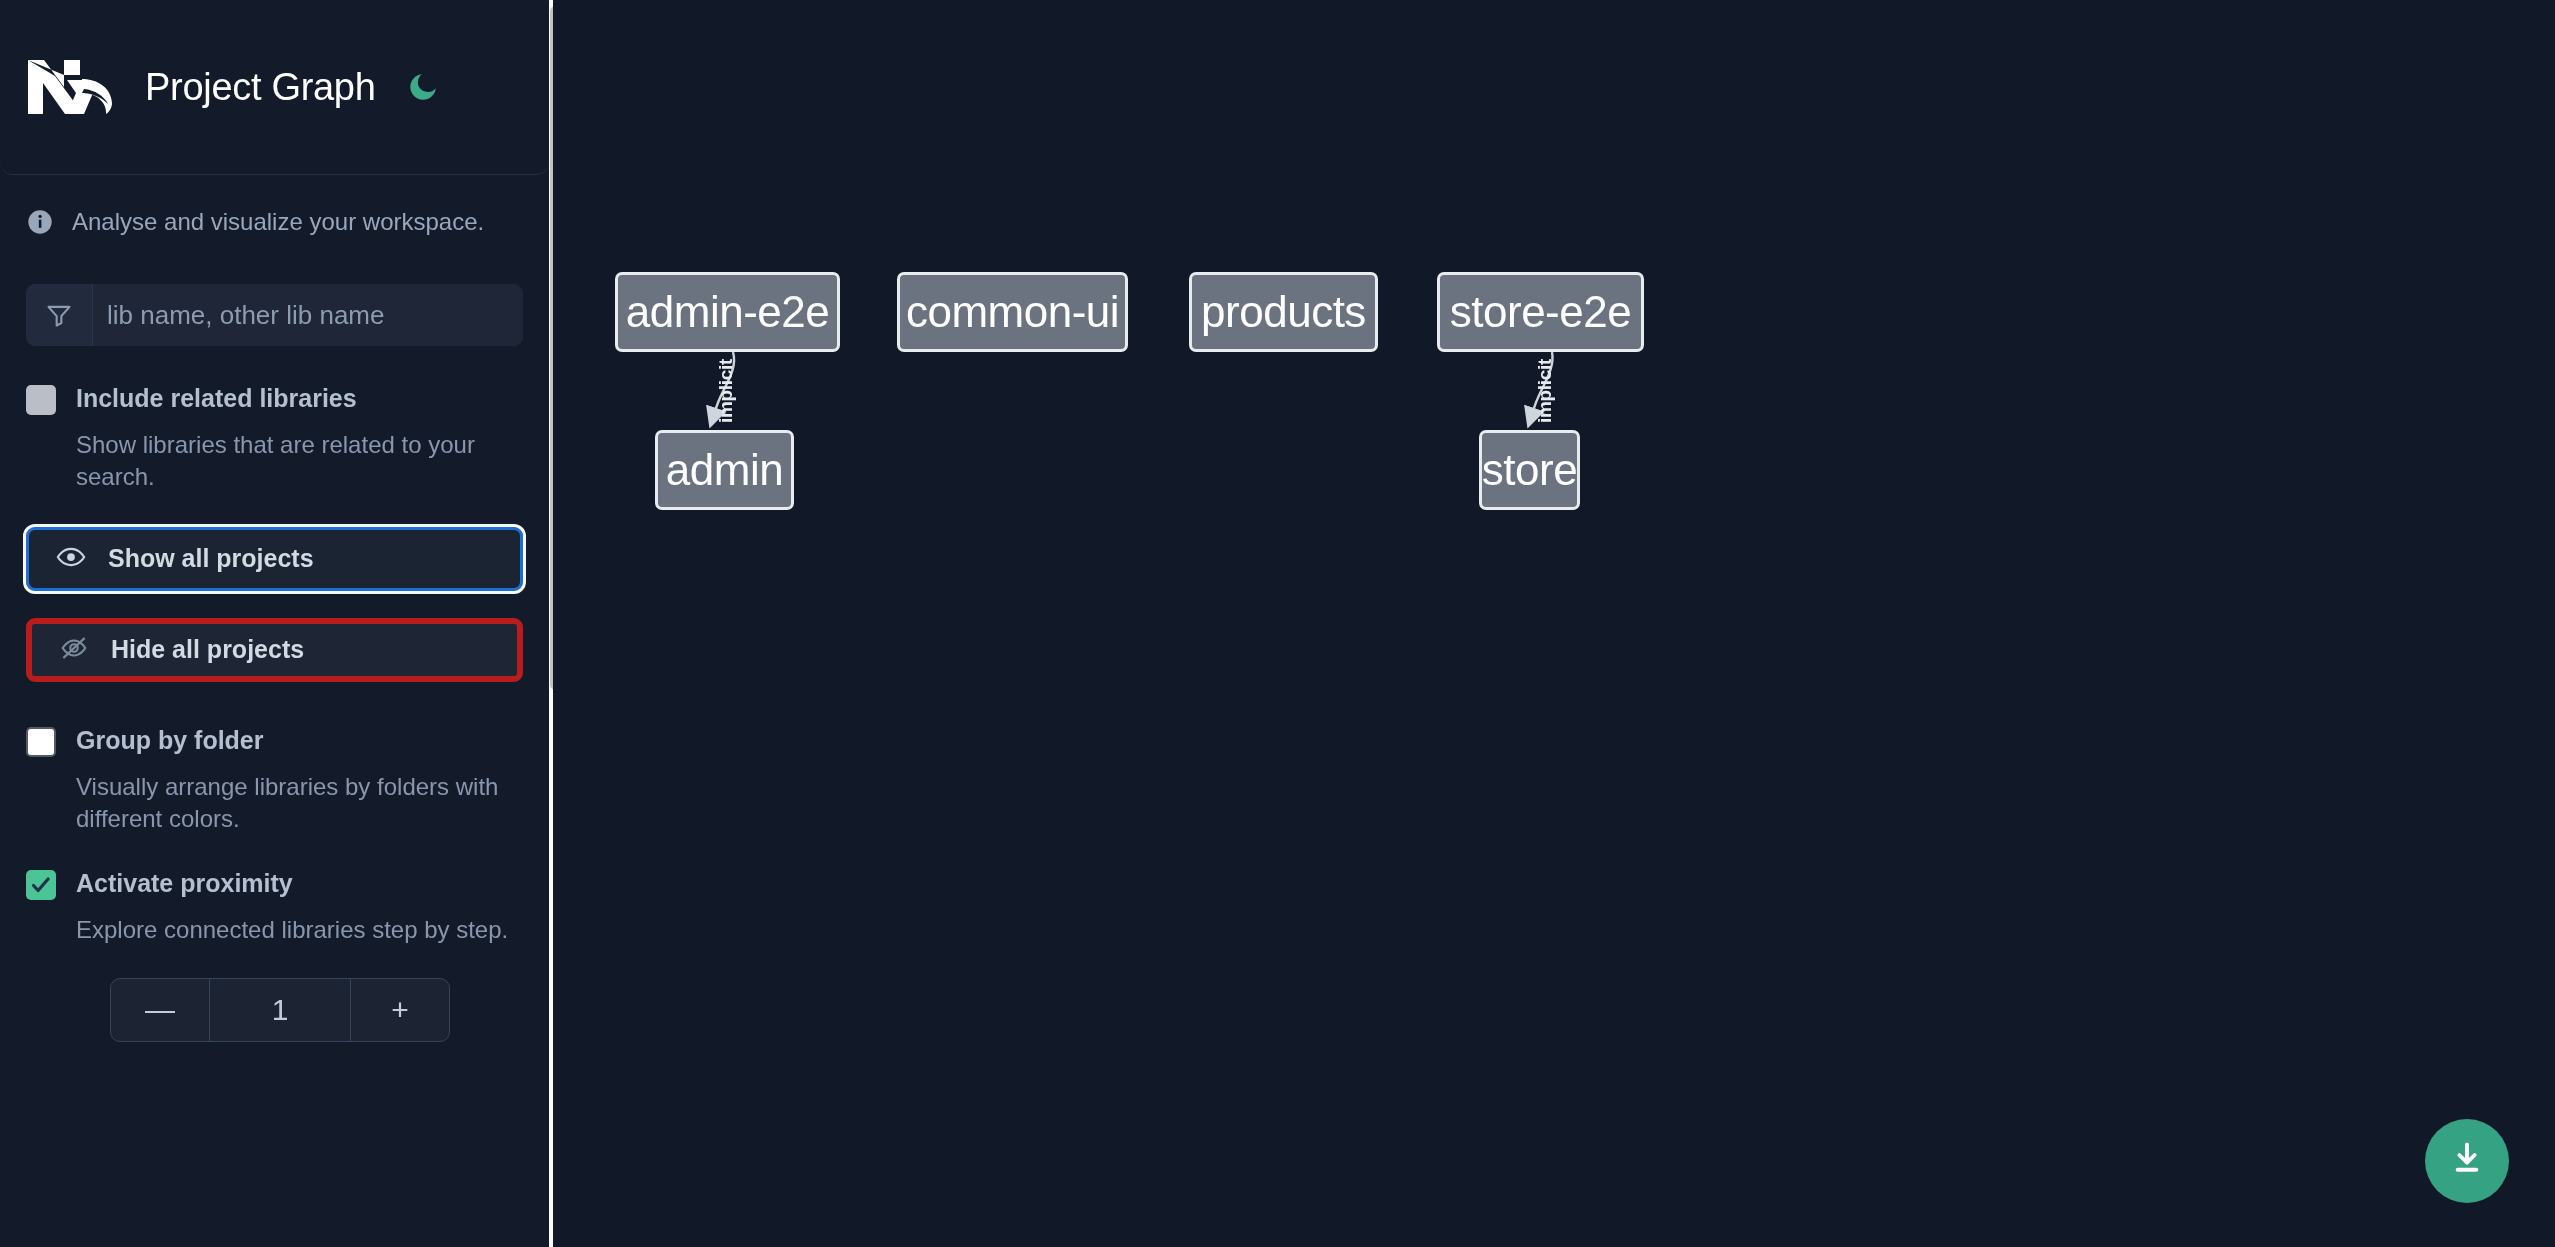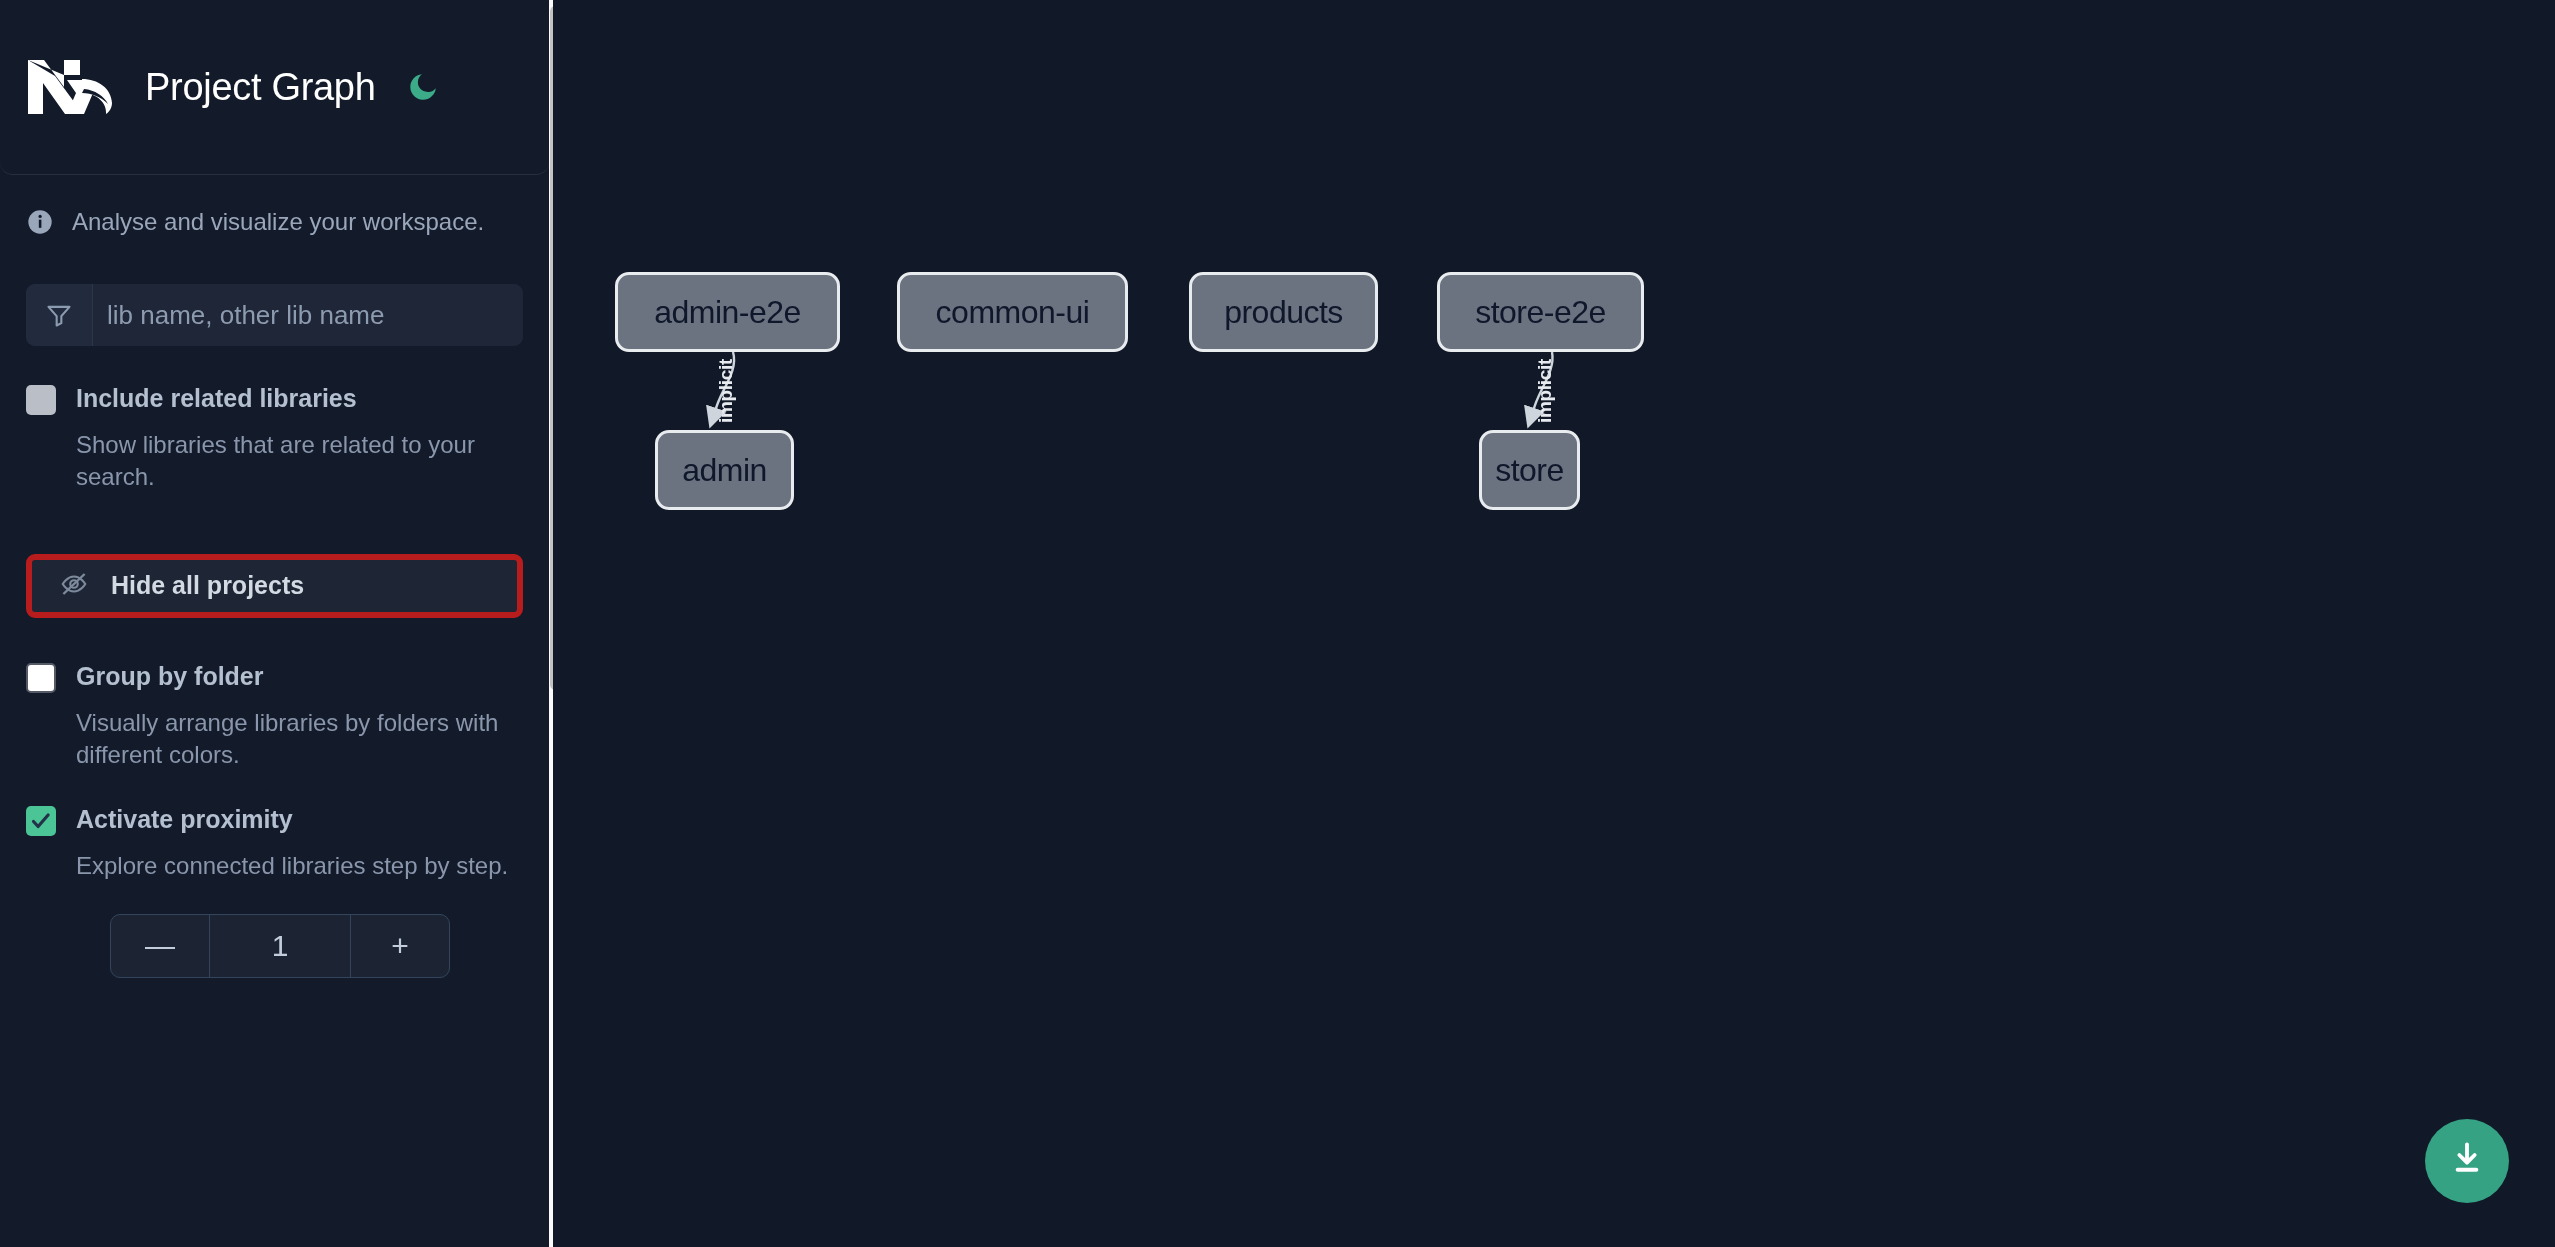--- a/index.html
+++ b/index.html
@@ -198,26 +198,26 @@
     position: absolute;
     left: 563px; top: 0;
     width: 1992px; height: 1247px;
     background: #111827;
     overflow: hidden;
   }
   .node {
     position: absolute;
     background: #6b7280;
     border: 3px solid #e9ecef;
-    border-radius: 14px;
+    border-radius: 7px;
     display: flex;
     align-items: center;
     justify-content: center;
-    color: #0f172a;
-    font-size: 32px;
+    color: #ffffff;
+    font-size: 44px;
     letter-spacing: -0.5px;
     cursor: pointer;
     box-sizing: border-box;
   }
   .edge-label {
     position: absolute;
     color: #e7eaee;
     font-size: 19px;
     font-weight: bold;
     transform: rotate(-90deg);
@@ -283,20 +283,29 @@
 
       <div class="opt-block">
         <div class="opt-head">
           <span class="cb cb-disabled"></span>
           <span class="opt-title">Include related libraries</span>
         </div>
         <div class="opt-desc">Show libraries that are related to your search.</div>
       </div>
 
       <div style="height:34px"></div>
+      <div class="sb-btn sb-btn-focus">
+        <span>
+          <svg width="30" height="30" viewBox="0 0 24 24" xmlns="http://www.w3.org/2000/svg">
+            <path d="M1.5 12S5 5.5 12 5.5 22.5 12 22.5 12 19 18.5 12 18.5 1.5 12 1.5 12z" fill="none" stroke="#cbd5e1" stroke-width="1.7"></path>
+            <circle cx="12" cy="12" r="3.1" fill="#cbd5e1"></circle>
+          </svg>
+        </span>
+        <span class="lbl">Show all projects</span>
+      </div>
 
       <div style="height:27px"></div>
       <div class="sb-btn">
         <span>
           <svg width="30" height="30" viewBox="0 0 24 24" xmlns="http://www.w3.org/2000/svg">
             <path d="M3 12s3.5-6 9-6 9 6 9 6-3.5 6-9 6-9-6-9-6z" fill="none" stroke="#7d8a9c" stroke-width="1.7"></path>
             <circle cx="12" cy="12" r="3" fill="none" stroke="#7d8a9c" stroke-width="1.7"></circle>
             <line x1="3.5" y1="20" x2="20.5" y2="4" stroke="#7d8a9c" stroke-width="1.9"></line>
           </svg>
         </span>

